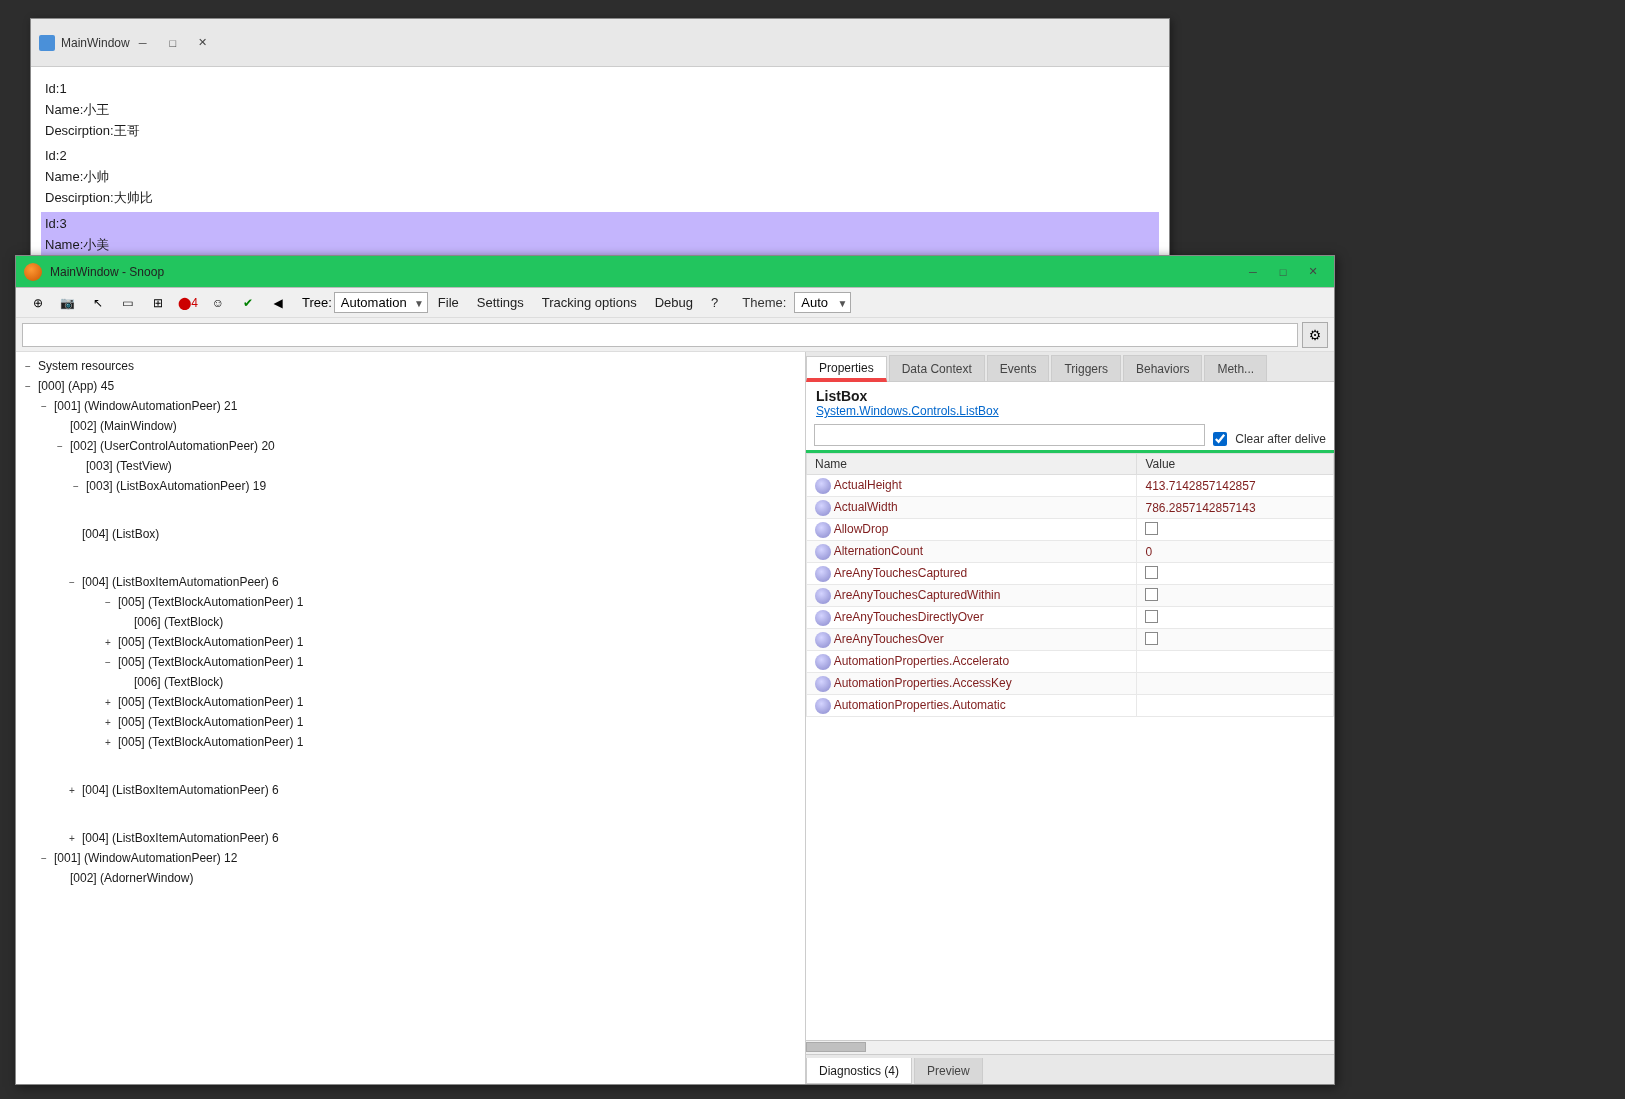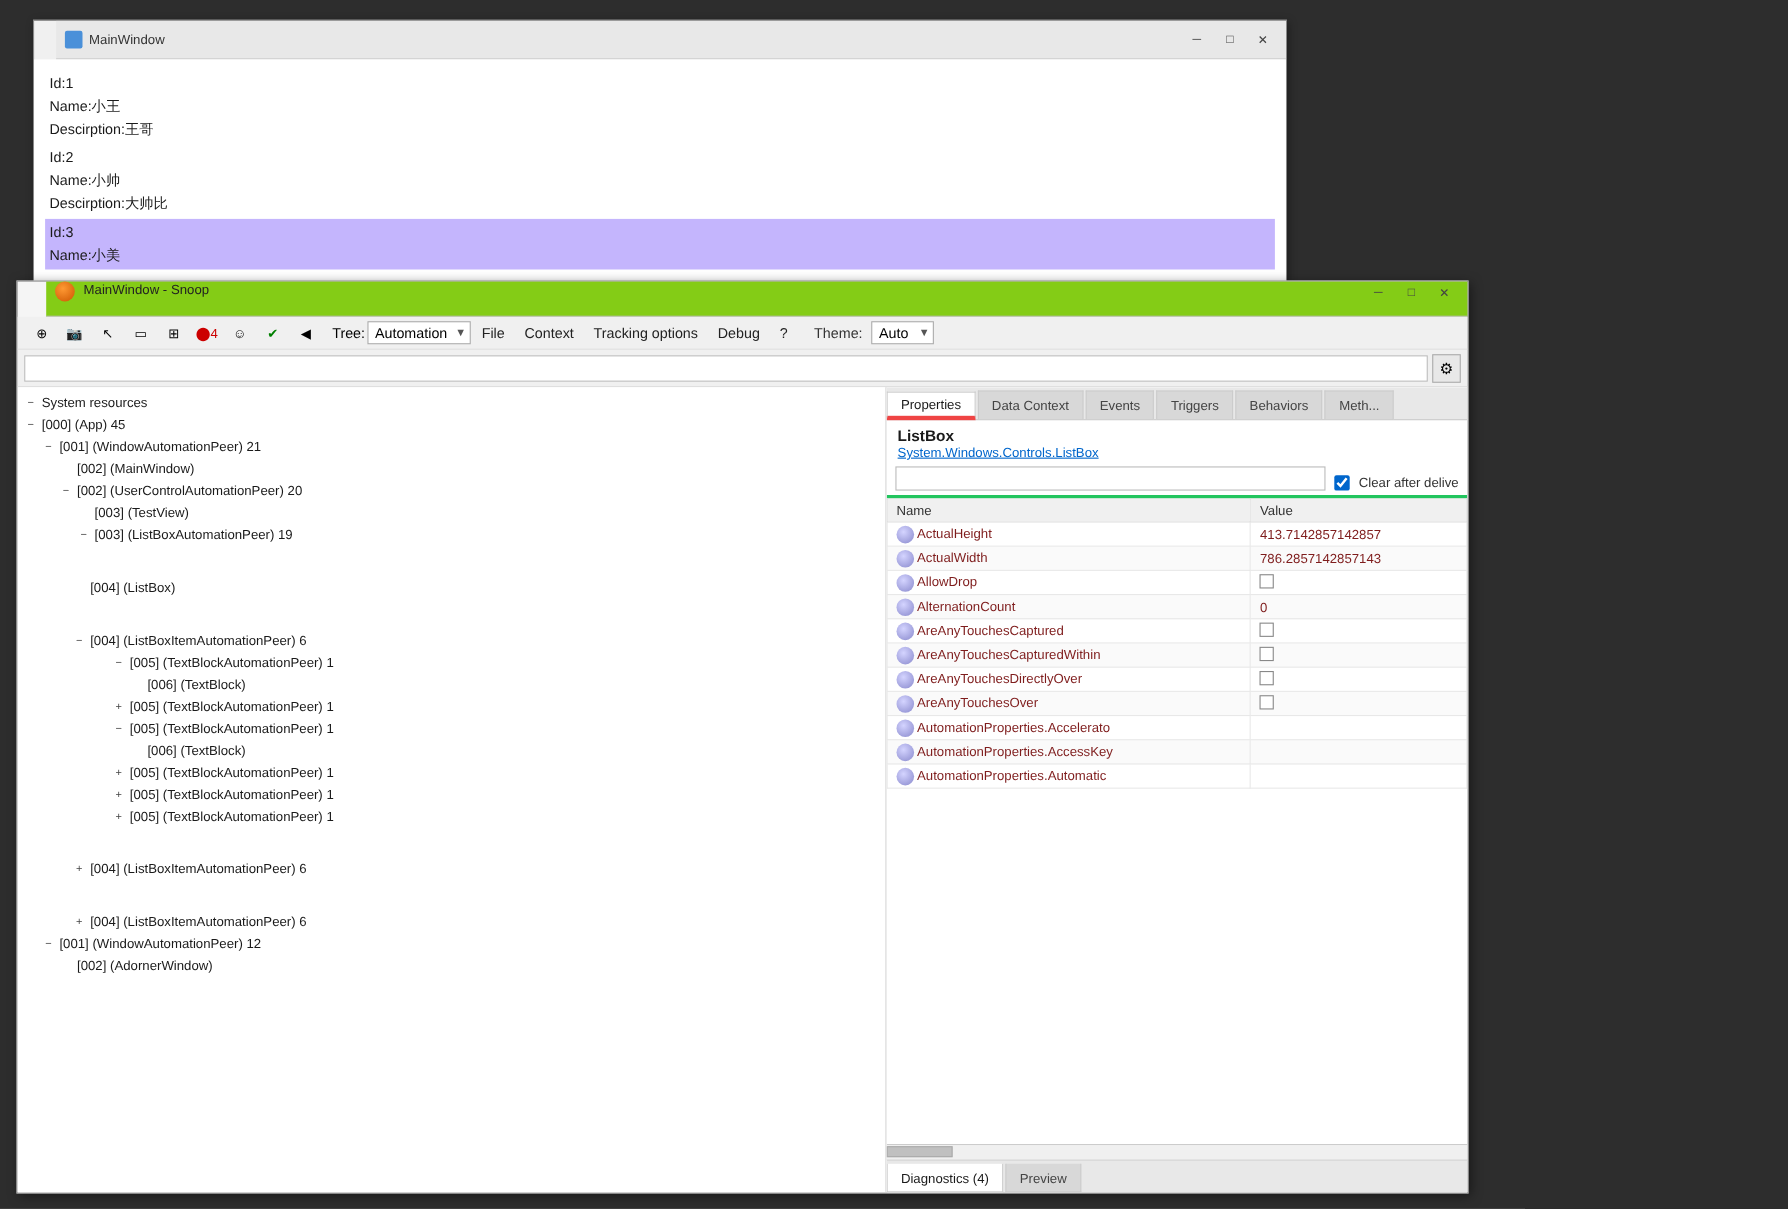--- a/index.html
+++ b/index.html
@@ -20,26 +20,24 @@
       left: 30px;
       width: 1140px;
       height: 250px;
       background: #f0f0f0;
       border: 1px solid #888;
       box-shadow: 2px 2px 8px rgba(0,0,0,0.4);
     }
     .window-titlebar {
       background: #e8e8e8;
       border-bottom: 1px solid #ccc;
-      height: 35px;
+      height: 48px;
       display: flex;
       align-items: center;
       padding: 0 8px;
-      justify-content: space-between;
-      margin-left: 20px;
     }
     .window-title-left {
       display: flex;
       align-items: center;
       gap: 6px;
     }
     .window-icon {
       width: 16px;
       height: 16px;
       background: #4a90d9;
@@ -106,28 +104,27 @@
       top: 255px;
       left: 15px;
       width: 1320px;
       height: 830px;
       background: #f5f5f5;
       border: 1px solid #888;
       box-shadow: 2px 2px 10px rgba(0,0,0,0.5);
     }
 
     .snoop-titlebar {
-      background: #84cc16;
+      background: #22c55e;
       border-bottom: 1px solid #bbb;
       height: 32px;
       display: flex;
-      align-items: flex-start;
+      align-items: center;
       padding: 0 8px;
       gap: 8px;
-      margin-left: 26px;
     }
     .snoop-icon {
       width: 18px;
       height: 18px;
       border-radius: 50%;
       background: radial-gradient(circle at 40% 35%, #ff9933, #cc5500);
       flex-shrink: 0;
     }
     .snoop-title-text {
       font-size: 12px;
@@ -522,21 +519,21 @@
     <div class="dropdown-wrapper">
       <select class="dropdown-select">
         <option>Automation</option>
         <option>Visual</option>
         <option>Logical</option>
       </select>
       <span class="dropdown-arrow">▼</span>
     </div>
 
     <span class="menu-item-label">File</span>
-    <span class="menu-item-label">Context</span>
+    <span class="menu-item-label">Settings</span>
     <span class="menu-item-label">Tracking options</span>
     <span class="menu-item-label">Debug</span>
     <span class="menu-item-label">?</span>
 
     <span style="margin-left: 8px;" class="theme-label">Theme:</span>
     <div class="dropdown-wrapper">
       <select class="dropdown-select">
         <option>Auto</option>
         <option>Light</option>
         <option>Dark</option>

